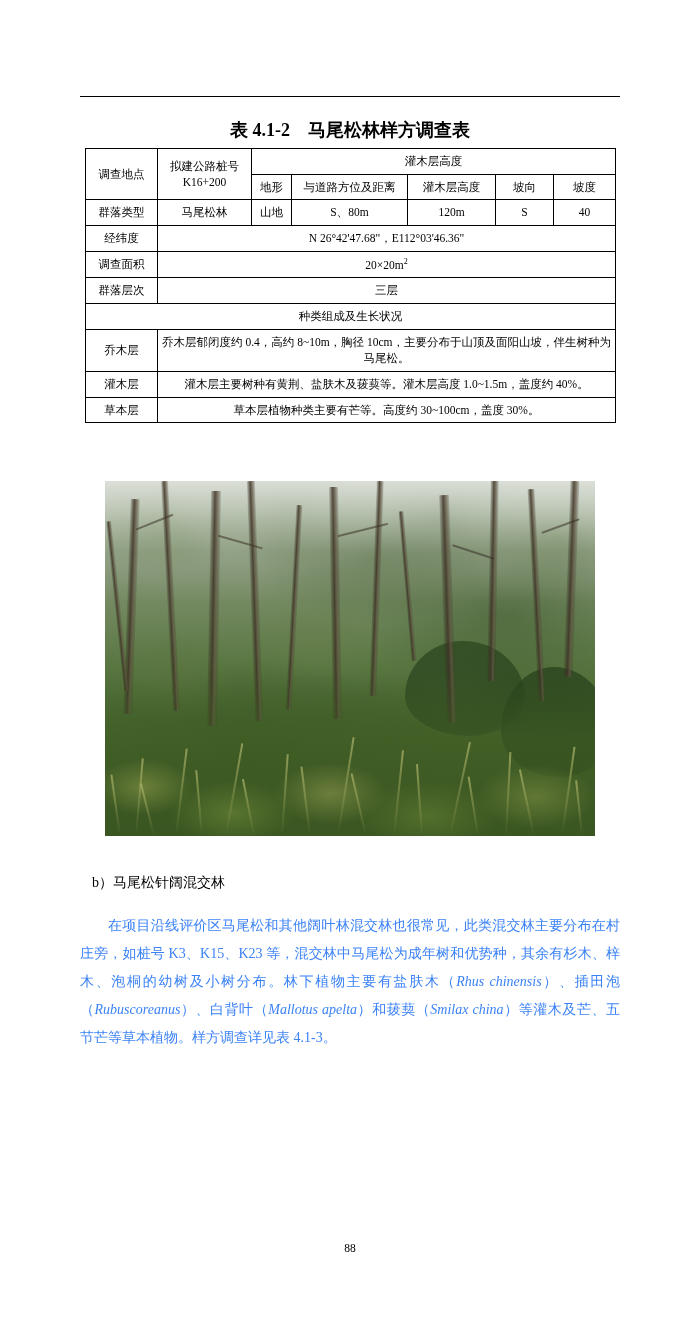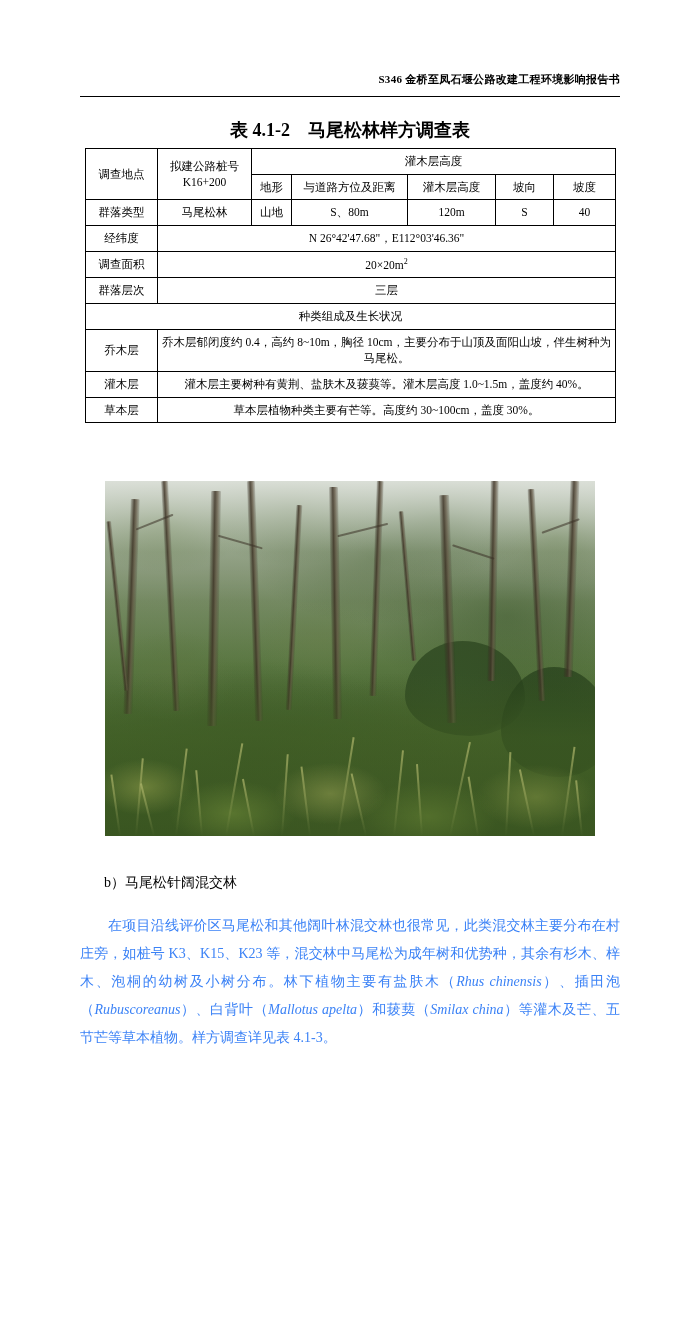--- a/index.html
+++ b/index.html
@@ -164,21 +164,21 @@
     color: #3b82f6;
     line-height: 2.0;
     text-align: justify;
   }
   .body-text p {
     margin: 0 0 0 0;
     text-indent: 2em;
   }
   .heading {
     position: absolute;
-    left: 76px;
+    left: 64px;
     width: 540px;
     font-size: 14px;
     color: #000;
     text-indent: 2em;
   }
   .italic {
     font-style: italic;
   }
   .page-number {
     position: absolute;
@@ -188,21 +188,20 @@
     text-align: center;
     font-size: 11.5px;
     color: #000;
   }
 </style>
 </head>
 <body>
 
 <div class="page">
 
-  <div class="header">S346 金桥至凤石堰公路改建工程环境影响报告书</div>
   <div class="header-rule"></div>
 
   <div class="table-title">表 4.1-2　马尾松林样方调查表</div>
 
   <table class="survey">
     <colgroup>
       <col style="width:72px">
       <col style="width:94px">
       <col style="width:40px">
       <col style="width:116px">
@@ -312,14 +311,15 @@
       <div class="blade" style="left:476px; height:56px; transform:rotate(-6deg);"></div>
     </div>
   </div>
 
   <div class="heading" style="top:874px;">b）马尾松针阔混交林</div>
 
   <div class="body-text" style="top:912px;">
     <p><span>在项目沿线评价区马尾松和其他阔叶林混交林也很常见，此类混交林主要分布在村庄旁，如桩号 K3、K15、K23 等，混交林中马尾松为成年树和优势种，其余有杉木、梓木、泡桐的幼树及小树分布。林下植物主要有盐肤木（</span><span class="italic">Rhus chinensis</span><span>）、插田泡（</span><span class="italic">Rubuscoreanus</span><span>）、白背叶（</span><span class="italic">Mallotus apelta</span><span>）和菝葜（</span><span class="italic">Smilax china</span><span>）等灌木及芒、五节芒等草本植物。样方调查详见表 4.1-3。</span></p>
   </div>
 
+  <div class="page-number">88</div>
 
 </div>
 
 </body></html>

